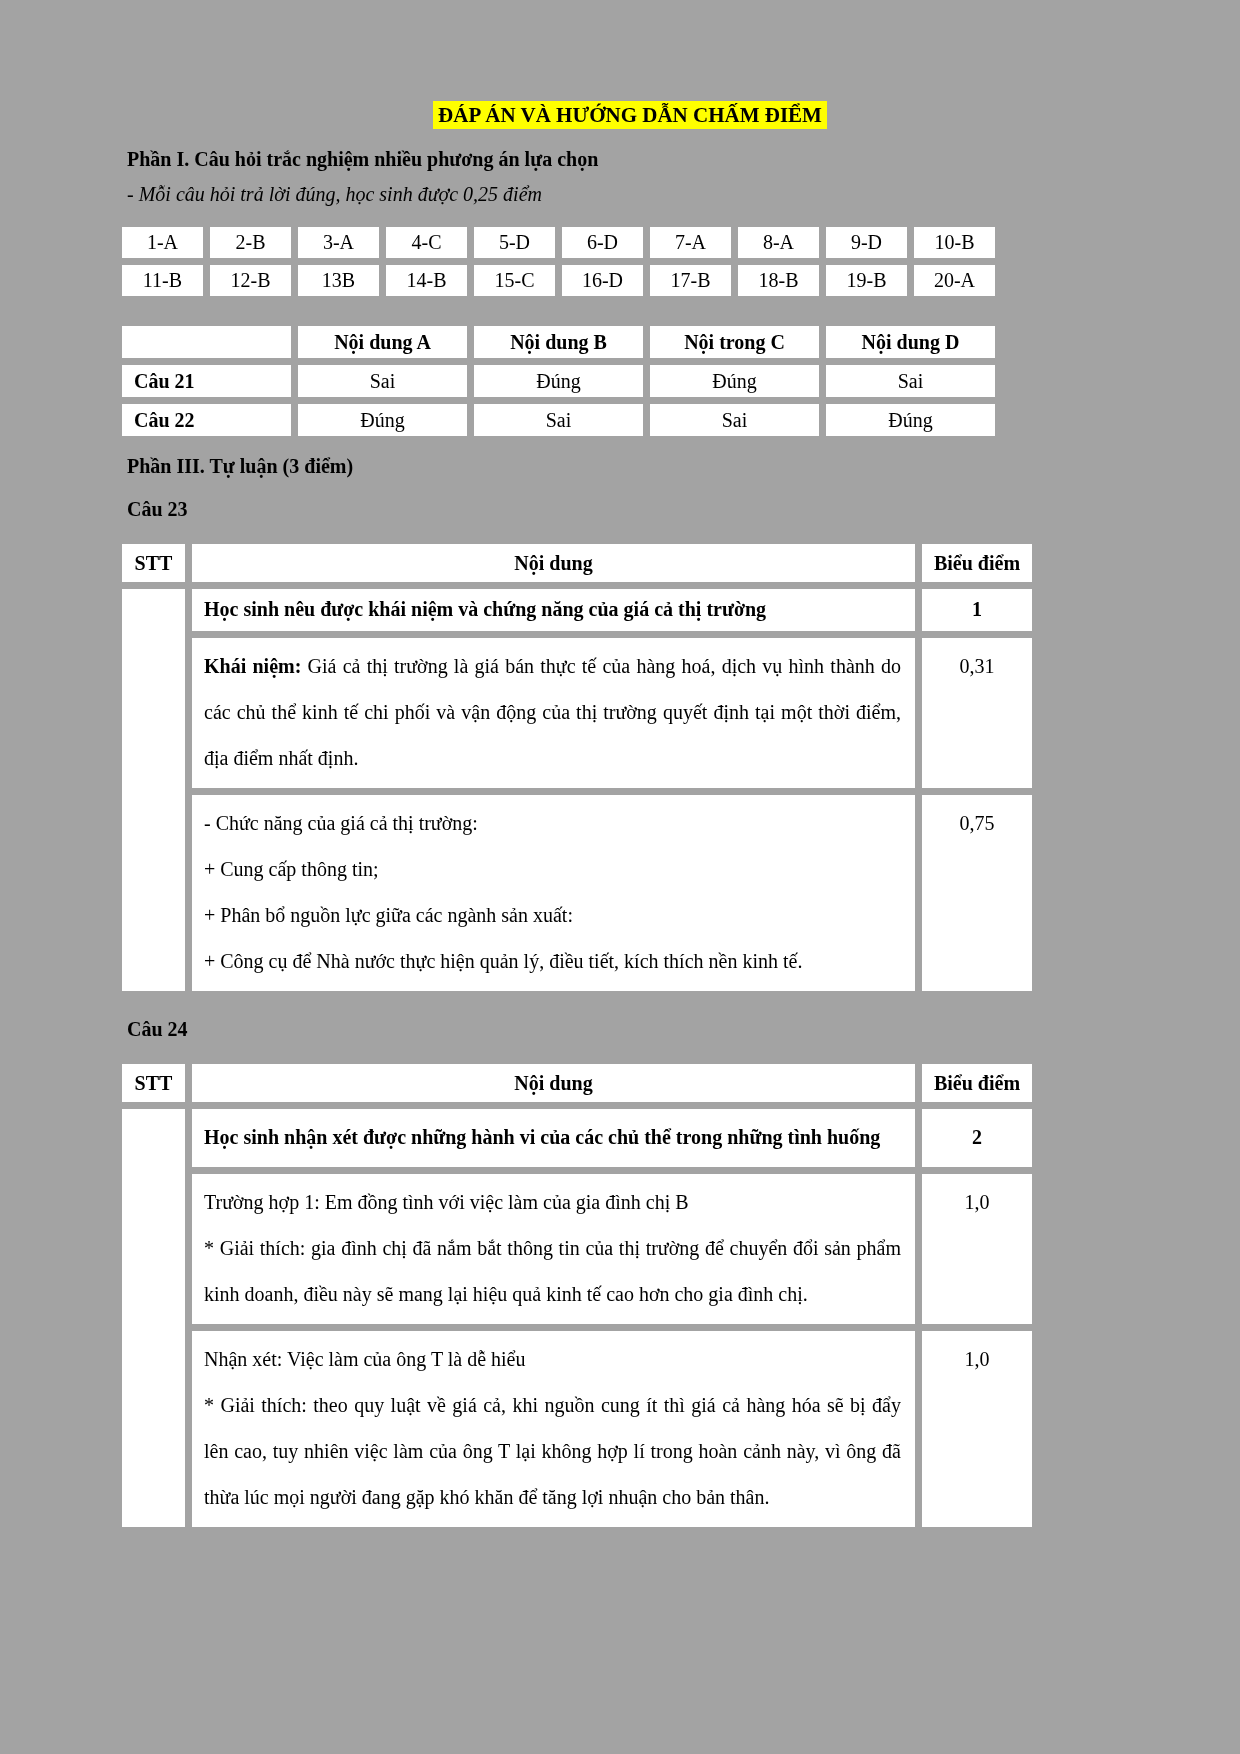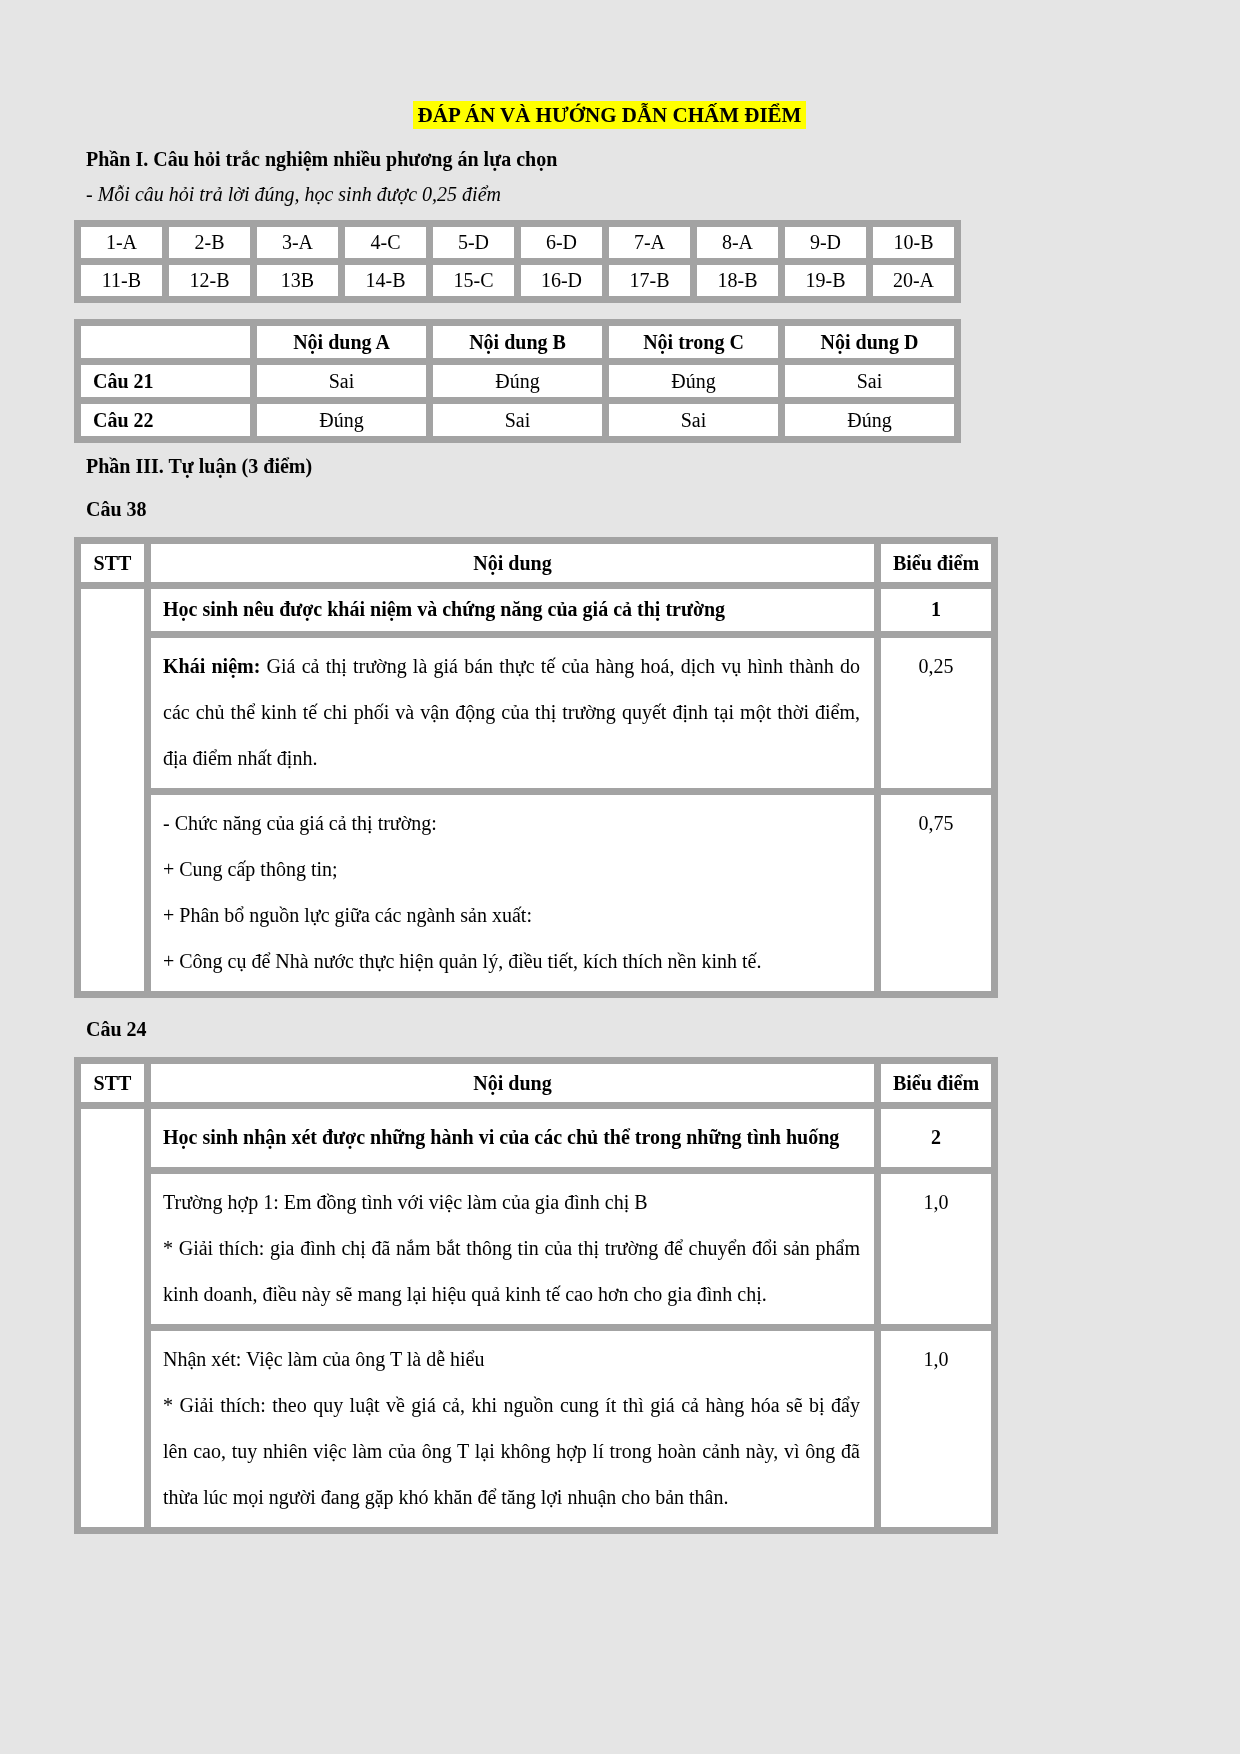--- a/index.html
+++ b/index.html
@@ -7,22 +7,22 @@
   body {
     width: 1240px;
     min-height: 1754px;
     color: #000000;
     font-family: "Liberation Serif", "DejaVu Serif", serif;
     font-size: 20px;
   }
   .page {
     width: 1240px;
     min-height: 1754px;
-    padding: 103px 95px 60px 74px;
-    background: #e5e5e5;
+    padding: 103px 95px 60px 115px;
+    background: #a3a3a3;
   }
   .doc-title {
     text-align: center;
     margin-bottom: 20px;
     font-size: 21px;
     font-weight: bold;
   }
   .doc-title .hl {
     background: #ffff00;
     padding: 2px 5px;
@@ -173,42 +173,42 @@
       <td class="tf-value">Đúng</td>
       <td class="tf-value">Sai</td>
       <td class="tf-value">Sai</td>
       <td class="tf-value">Đúng</td>
     </tr>
   </tbody>
     </table>
 
   <div class="section-heading">Phần III. Tự luận (3 điểm)</div>
 
-  <div class="q-label">Câu 38</div>
+  <div class="q-label">Câu 23</div>
 
   <table class="essay-table">
     <colgroup>
         <col class="col-stt">
         <col class="col-content">
         <col class="col-score">
       </colgroup>
     <tbody>
         <tr>
       <th>STT</th>
       <th>Nội dung</th>
       <th>Biểu điểm</th>
     </tr>
     <tr>
       <td class="stt-cell" rowspan="3"></td>
       <td class="content-cell single bold">Học sinh nêu được khái niệm và chứng năng của giá cả thị trường</td>
       <td class="score-cell single bold">1</td>
     </tr>
     <tr>
       <td class="content-cell tall justify"><span class="bold">Khái niệm:</span><span> Giá cả thị trường là giá bán thực tế của hàng hoá, dịch vụ hình thành do các chủ thể kinh tế chi phối và vận động của thị trường quyết định tại một thời điểm, địa điểm nhất định.</span></td>
-      <td class="score-cell tall">0,25</td>
+      <td class="score-cell tall">0,31</td>
     </tr>
     <tr>
       <td class="content-cell tall">
         <div>- Chức năng của giá cả thị trường:</div>
         <div>+ Cung cấp thông tin;</div>
         <div>+ Phân bổ nguồn lực giữa các ngành sản xuất:</div>
         <div>+ Công cụ để Nhà nước thực hiện quản lý, điều tiết, kích thích nền kinh tế.</div>
       </td>
       <td class="score-cell tall">0,75</td>
     </tr>

